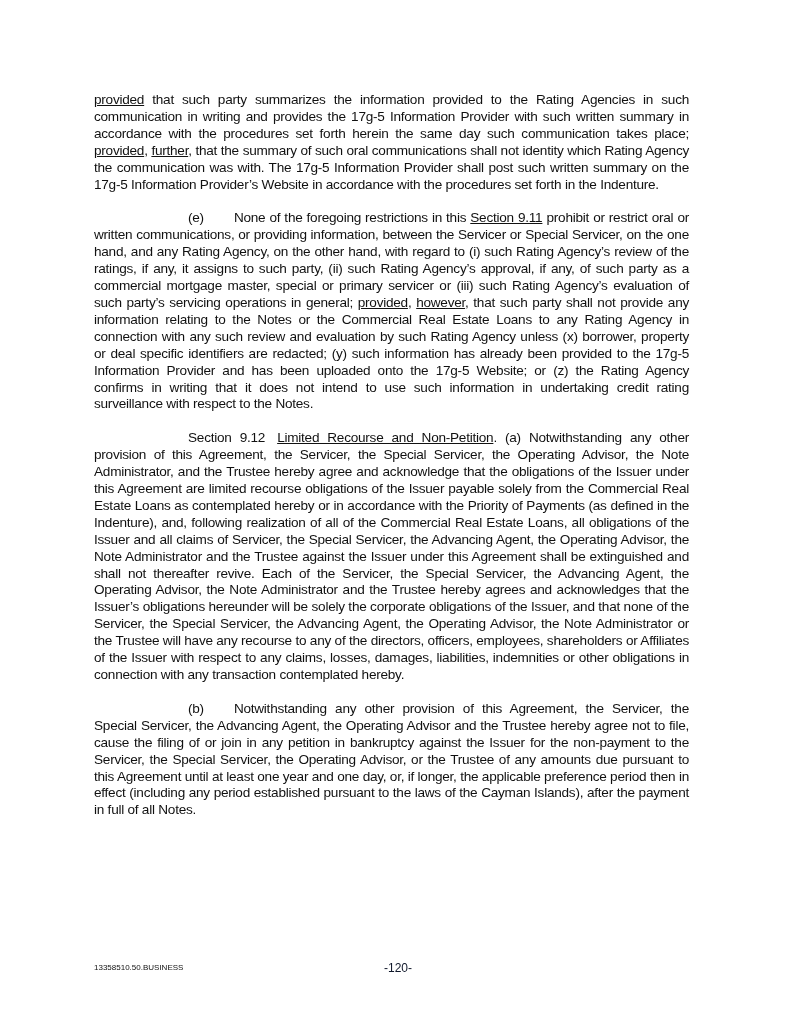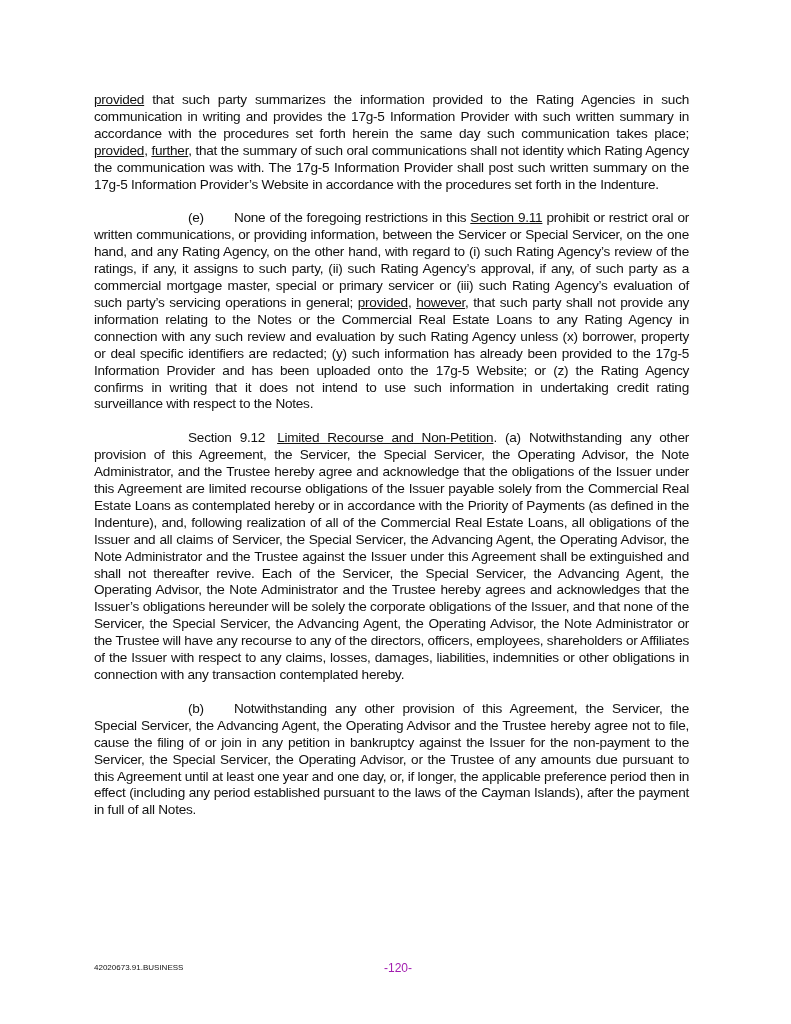--- a/index.html
+++ b/index.html
@@ -13,30 +13,30 @@
   .para { margin: 0 12px 17px 0; text-align: justify; text-align-last: left; }
   .indent { display: inline-block; width: 94px; }
   .tab { display: inline-block; width: 30px; }
   .u { text-decoration: underline; }
   .footer-id {
     position: absolute; left: 94px; top: 963px;
     font-family: "Liberation Sans", sans-serif; font-size: 8px; color: #111;
   }
   .footer-page {
     position: absolute; left: 384px; top: 961px;
-    font-family: "Liberation Sans", sans-serif; font-size: 12px; color: #a21caf;
+    font-family: "Liberation Sans", sans-serif; font-size: 12px; color: #0f172a;
   }
 </style>
 </head>
 <body>
 
 <div class="page">
   <p class="para"><span class="u">provided</span><span> that such party summarizes the information provided to the Rating Agencies in such communication in writing and provides the 17g-5 Information Provider with such written summary in accordance with the procedures set forth herein the same day such communication takes place; </span><span class="u">provided</span><span>, </span><span class="u">further</span><span>, that the summary of such oral communications shall not identity which Rating Agency the communication was with.  The 17g-5 Information Provider shall post such written summary on the 17g-5 Information Provider’s Website in accordance with the procedures set forth in the Indenture.</span></p>
 
   <p class="para"><span class="indent"></span><span>(e)</span><span class="tab"></span><span>None of the foregoing restrictions in this </span><span class="u">Section 9.11</span><span> prohibit or restrict oral or written communications, or providing information, between the Servicer or Special Servicer, on the one hand, and any Rating Agency, on the other hand, with regard to (i) such Rating Agency’s review of the ratings, if any, it assigns to such party, (ii) such Rating Agency’s approval, if any, of such party as a commercial mortgage master, special or primary servicer or (iii) such Rating Agency’s evaluation of such party’s servicing operations in general; </span><span class="u">provided</span><span>, </span><span class="u">however</span><span>, that such party shall not provide any information relating to the Notes or the Commercial Real Estate Loans to any Rating Agency in connection with any such review and evaluation by such Rating Agency unless (x) borrower, property or deal specific identifiers are redacted; (y) such information has already been provided to the 17g-5 Information Provider and has been uploaded onto the 17g-5 Website; or (z) the Rating Agency confirms in writing that it does not intend to use such information in undertaking credit rating surveillance with respect to the Notes.</span></p>
 
   <p class="para"><span class="indent"></span><span>Section 9.12</span><span style="display:inline-block;width:12px"></span><span class="u">Limited Recourse and Non-Petition</span><span>.</span><span>  (a) Notwithstanding any other provision of this Agreement, the Servicer, the Special Servicer, the Operating Advisor, the Note Administrator, and the Trustee hereby agree and acknowledge that the obligations of the Issuer under this Agreement are limited recourse obligations of the Issuer payable solely from the Commercial Real Estate Loans as contemplated hereby or in accordance with the Priority of Payments (as defined in the Indenture), and, following realization of all of the Commercial Real Estate Loans, all obligations of the Issuer and all claims of Servicer, the Special Servicer, the Advancing Agent, the Operating Advisor, the Note Administrator and the Trustee against the Issuer under this Agreement shall be extinguished and shall not thereafter revive.  Each of the Servicer, the Special Servicer, the Advancing Agent, the Operating Advisor, the Note Administrator and the Trustee hereby agrees and acknowledges that the Issuer’s obligations hereunder will be solely the corporate obligations of the Issuer, and that none of the Servicer, the Special Servicer, the Advancing Agent, the Operating Advisor, the Note Administrator or the Trustee will have any recourse to any of the directors, officers, employees, shareholders or Affiliates of the Issuer with respect to any claims, losses, damages, liabilities, indemnities or other obligations in connection with any transaction contemplated hereby.</span></p>
 
   <p class="para"><span class="indent"></span><span>(b)</span><span class="tab"></span><span>Notwithstanding any other provision of this Agreement, the Servicer, the Special Servicer, the Advancing Agent, the Operating Advisor and the Trustee hereby agree not to file, cause the filing of or join in any petition in bankruptcy against the Issuer for the non-payment to the Servicer, the Special Servicer, the Operating Advisor, or the Trustee of any amounts due pursuant to this Agreement until at least one year and one day, or, if longer, the applicable preference period then in effect (including any period established pursuant to the laws of the Cayman Islands), after the payment in full of all Notes.</span></p>
 </div>
 
-<div class="footer-id">42020673.91.BUSINESS</div>
+<div class="footer-id">13358510.50.BUSINESS</div>
 <div class="footer-page">-120-</div>
 
 </body></html>

